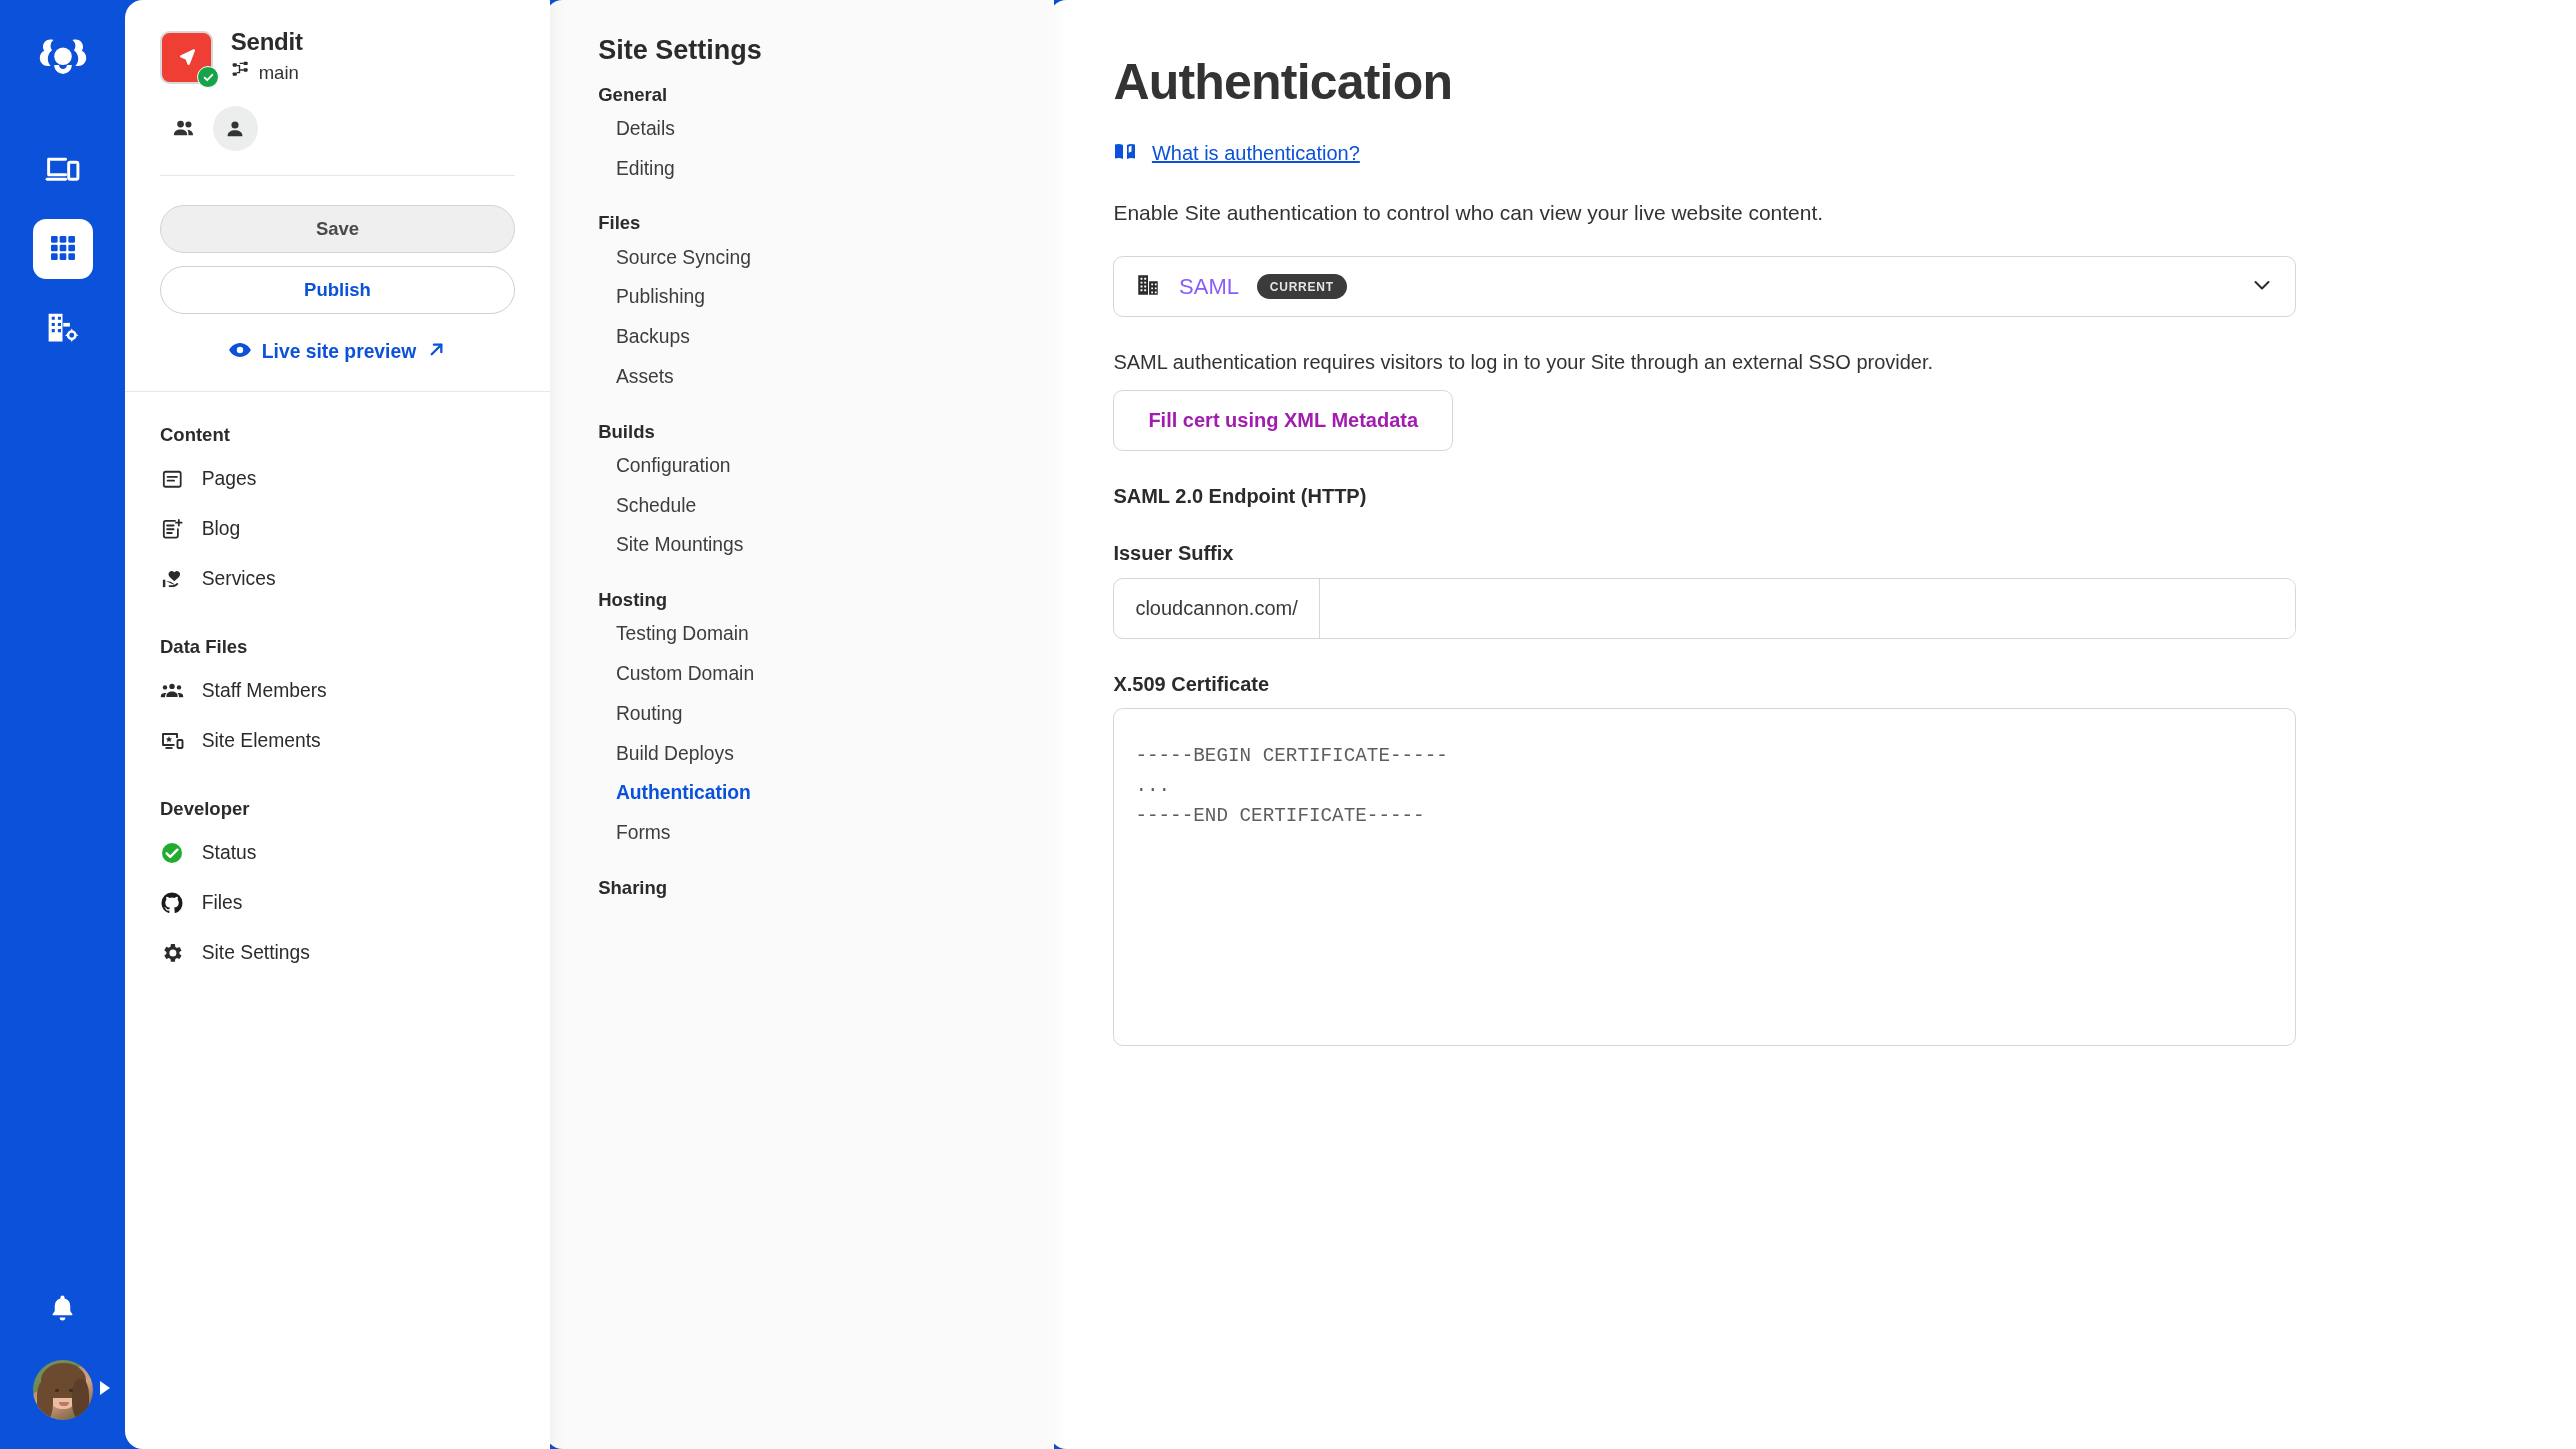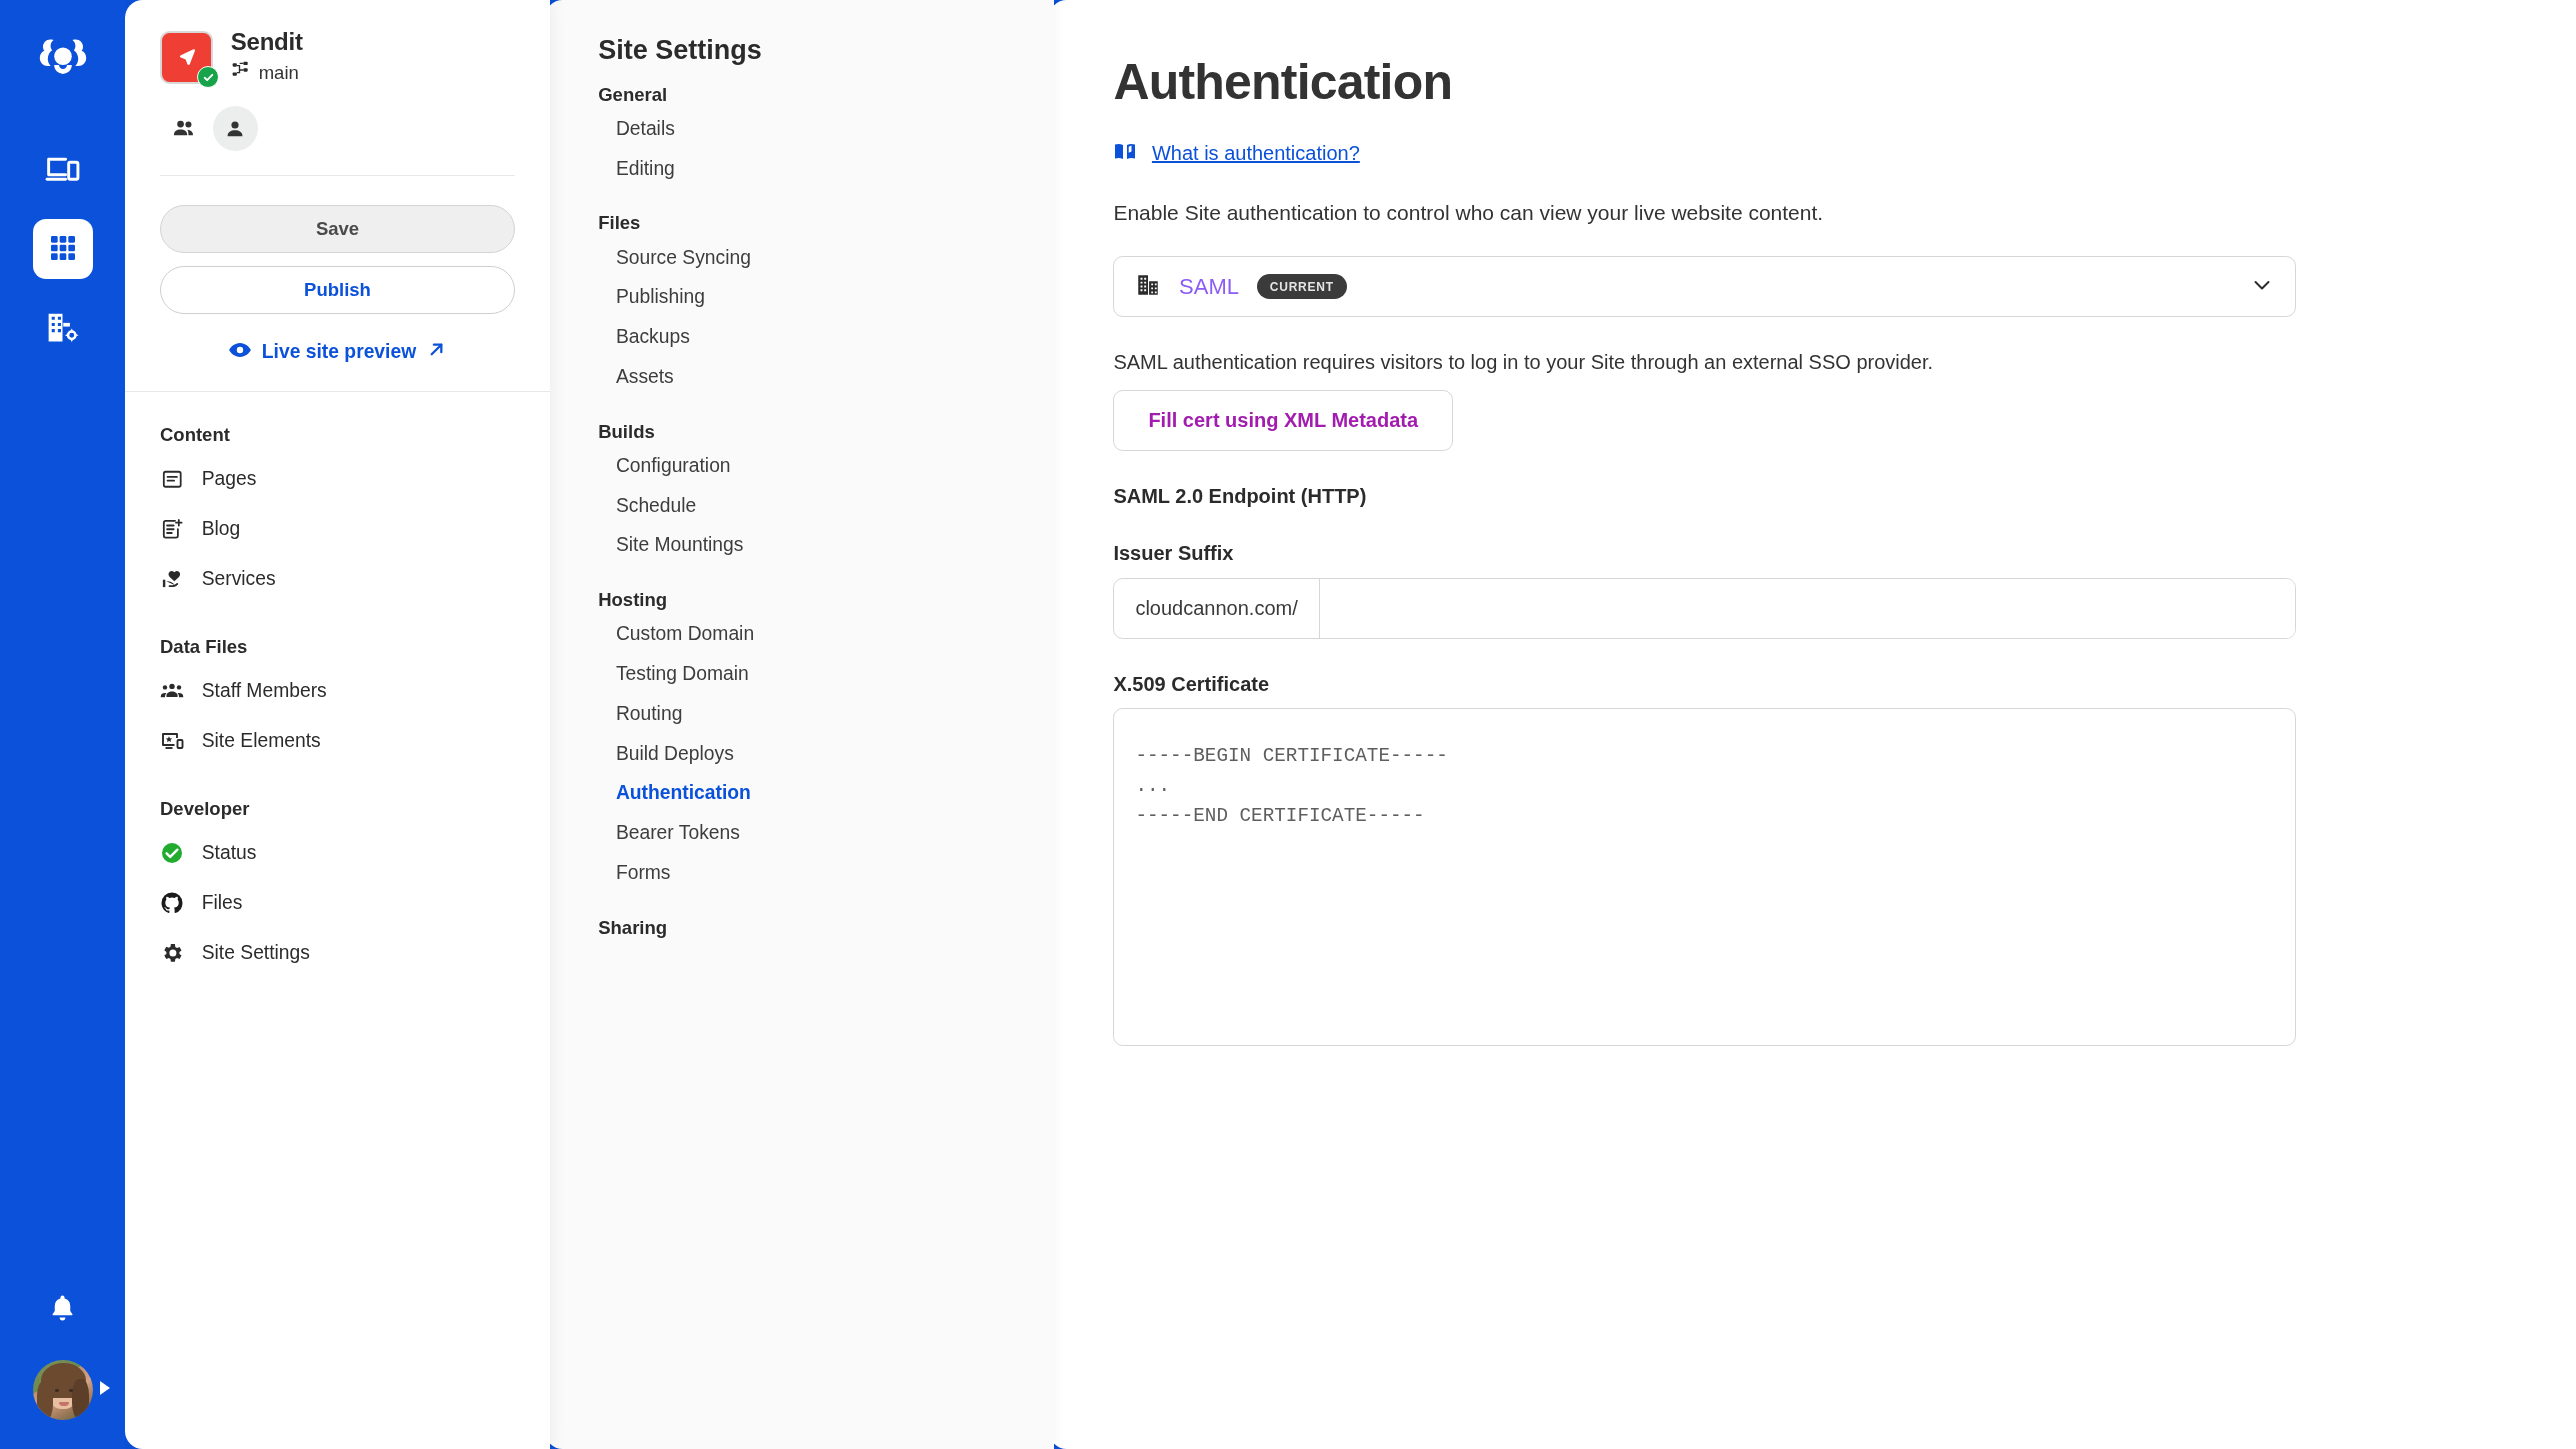--- a/index.html
+++ b/index.html
@@ -419,26 +419,25 @@
     <div class="set-link">Publishing</div>
     <div class="set-link">Backups</div>
     <div class="set-link">Assets</div>
 
     <div class="set-group">Builds</div>
     <div class="set-link">Configuration</div>
     <div class="set-link">Schedule</div>
     <div class="set-link">Site Mountings</div>
 
     <div class="set-group">Hosting</div>
+    <div class="set-link">Testing Domain</div>
     <div class="set-link">Custom Domain</div>
-    <div class="set-link">Testing Domain</div>
     <div class="set-link">Routing</div>
     <div class="set-link">Build Deploys</div>
     <div class="set-link active">Authentication</div>
-    <div class="set-link">Bearer Tokens</div>
     <div class="set-link">Forms</div>
 
     <div class="set-group">Sharing</div>
   </div>
 
   <div class="main">
     <div class="page-title">Authentication</div>
 
     <div class="doc-link">
       <span>

